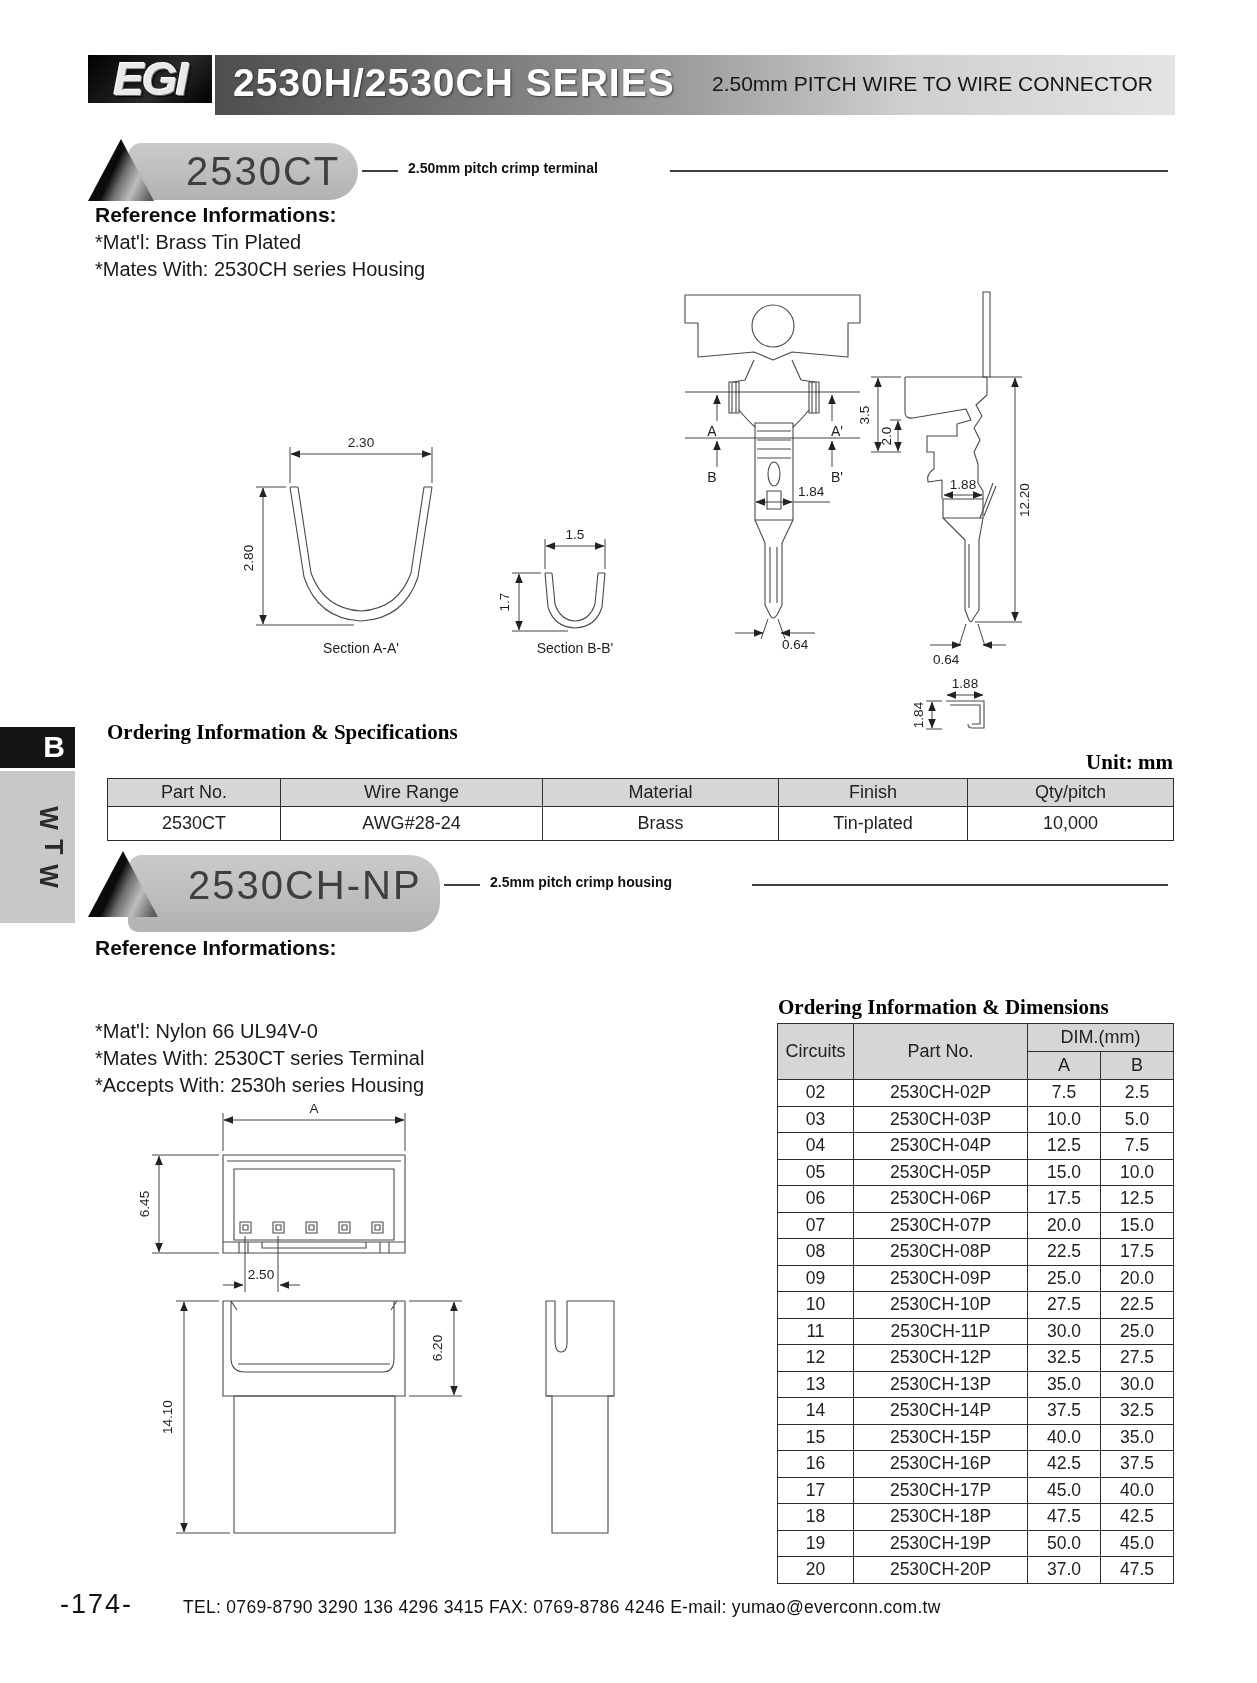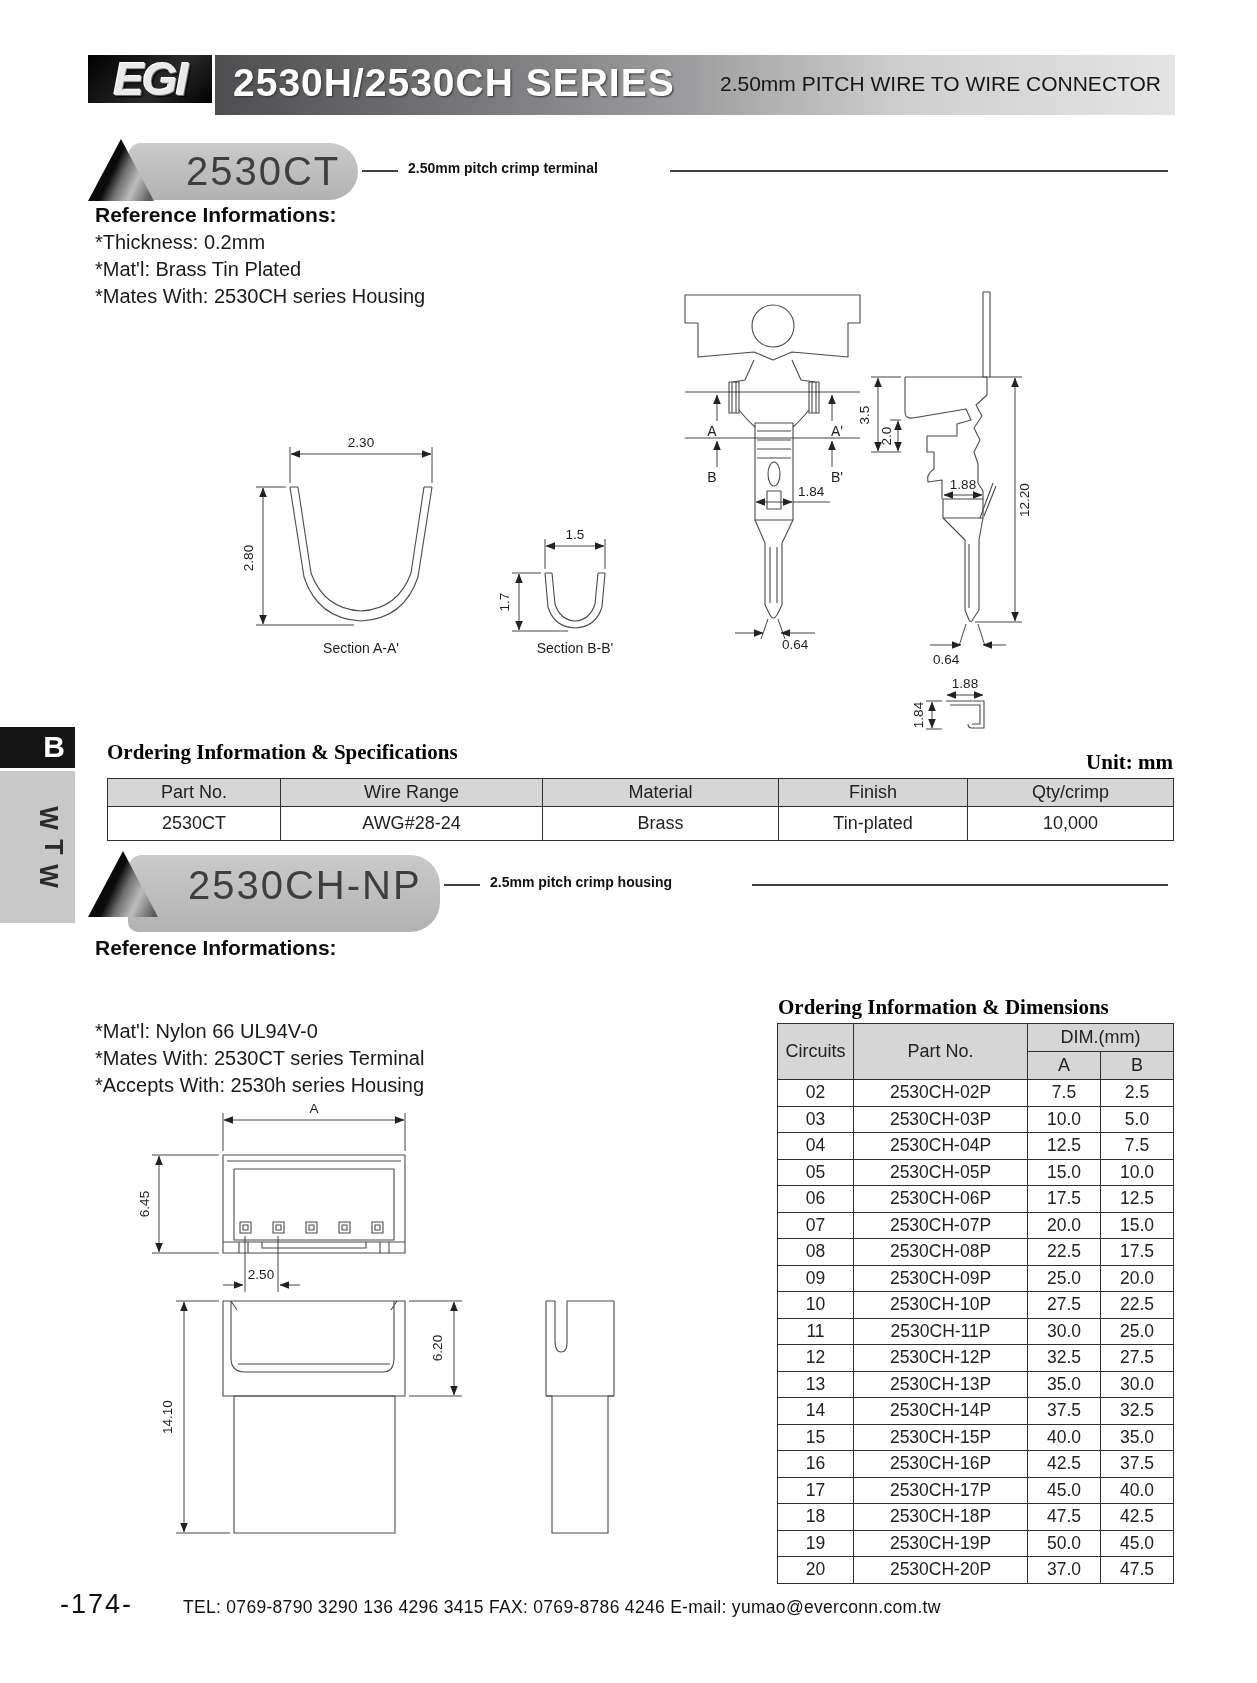--- a/index.html
+++ b/index.html
@@ -8,21 +8,21 @@
   .abs{position:absolute;}
   
   .logo{left:88px;top:55px;width:124px;height:48px;background:linear-gradient(135deg,#000,#2a2a2a 60%,#000);
         display:flex;align-items:center;justify-content:center;}
   .logo span{font-style:italic;font-weight:bold;font-size:46px;letter-spacing:-2px;color:#e9e9e9;
         text-shadow:1px 1px 0 #6b6b6b,-1px -1px 0 #ffffff,2px 2px 2px #000;}
   .hbar{left:215px;top:55px;width:960px;height:60px;
         background:linear-gradient(to right,#4e4e50 0%,#707072 22%,#9b9b9d 48%,#cfcfcf 72%,#e4e4e4 100%);}
   .series{position:absolute;left:18px;top:6px;font-size:39px;font-weight:bold;color:#ffffff;letter-spacing:1px;
         text-shadow:1px 1px 2px #333;}
-  .subtitle{position:absolute;right:14px;top:17px;font-size:21px;color:#161616;}
+  .subtitle{position:absolute;right:22px;top:17px;font-size:21px;color:#161616;}
   
   .tri{clip-path:polygon(50% 0,100% 100%,0 100%);
        background:linear-gradient(115deg,#0b0b0b 42%,#6f6f6f 55%,#bdbdbd 72%,#5c5c5c 94%);}
   .pill{background:linear-gradient(#cacaca,#b2b2b2);border-radius:14px 30px 30px 10px;}
   .pill span{display:block;font-size:40px;color:#3e3e3e;letter-spacing:2px;}
   .dashline{height:2px;background:#3f3f3f;}
   .caption{font-size:14px;font-weight:bold;color:#111;}
   .reftitle{font-size:21px;font-weight:bold;color:#0d0d0d;}
   .reflist div{font-size:20px;color:#1a1a1a;line-height:27px;}
   
@@ -67,21 +67,20 @@
 <div class="abs pill" style="left:128px;top:143px;width:230px;height:57px;">
   <span style="padding-left:58px;line-height:57px;">2530CT</span>
 </div>
 <div class="abs tri" style="left:88px;top:139px;width:66px;height:62px;"></div>
 <div class="abs dashline" style="left:362px;top:170px;width:36px;"></div>
 <div class="abs caption" style="left:408px;top:160px;">2.50mm pitch crimp terminal</div>
 <div class="abs dashline" style="left:670px;top:170px;width:498px;height:1.6px;"></div>
 
 <div class="abs reftitle" style="left:95px;top:203px;">Reference Informations:</div>
 <div class="abs reflist" style="left:95px;top:229px;">
-    <div>*Thickness: 0.2mm</div>
     <div>*Mat'l: Brass Tin Plated</div>
     <div>*Mates With: 2530CH series Housing</div>
   </div>
 
 <svg class="abs" style="left:230px;top:255px;" width="900" height="500" viewBox="0 0 900 500">
   <defs>
     <marker id="ae" viewBox="0 0 10 8" markerWidth="11" markerHeight="9" refX="9.5" refY="4" orient="auto-start-reverse">
       <path d="M0,0 L10,4 L0,8 Z" fill="#222"></path>
     </marker>
   </defs>
@@ -184,37 +183,37 @@
   </g>
 </svg>
 
 <div class="abs btab">B</div>
 <div class="abs wtab">
     <div>W</div>
     <div>T</div>
     <div>W</div>
   </div>
 
-<div class="abs stitle" style="left:107px;top:740px;">Ordering Information &amp; Specifications</div>
+<div class="abs stitle" style="left:107px;top:720px;">Ordering Information &amp; Specifications</div>
 <div class="abs stitle" style="right:84px;top:750px;">Unit: mm</div>
 <table class="abs" id="spec-table">
   <colgroup>
       <col style="width:173px">
       <col style="width:262px">
       <col style="width:236px">
       <col style="width:189px">
       <col style="width:206px">
     </colgroup>
   <thead>
     <tr>
       <th>Part No.</th>
       <th>Wire Range</th>
       <th>Material</th>
       <th>Finish</th>
-      <th>Qty/crimp</th>
+      <th>Qty/pitch</th>
     </tr>
   </thead>
   <tbody>
       <tr>
         <td>2530CT</td>
         <td>AWG#28-24</td>
         <td>Brass</td>
         <td>Tin-plated</td>
         <td>10,000</td>
       </tr>

